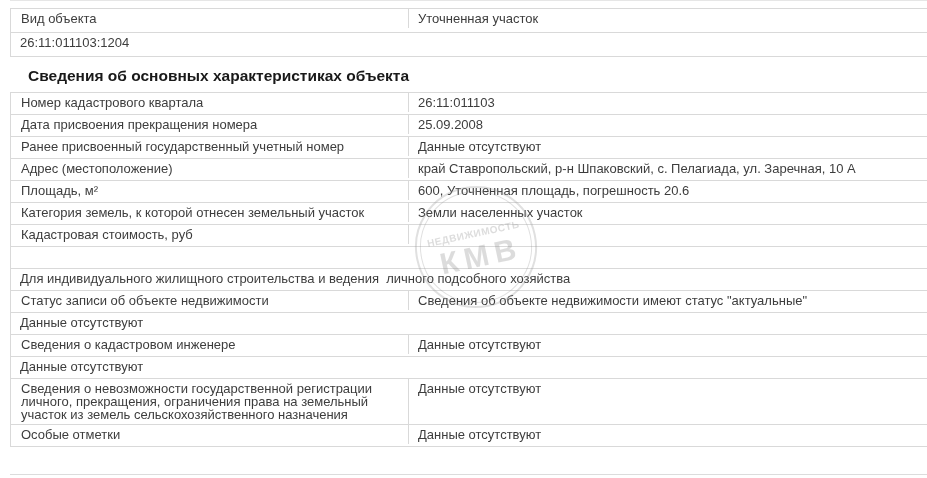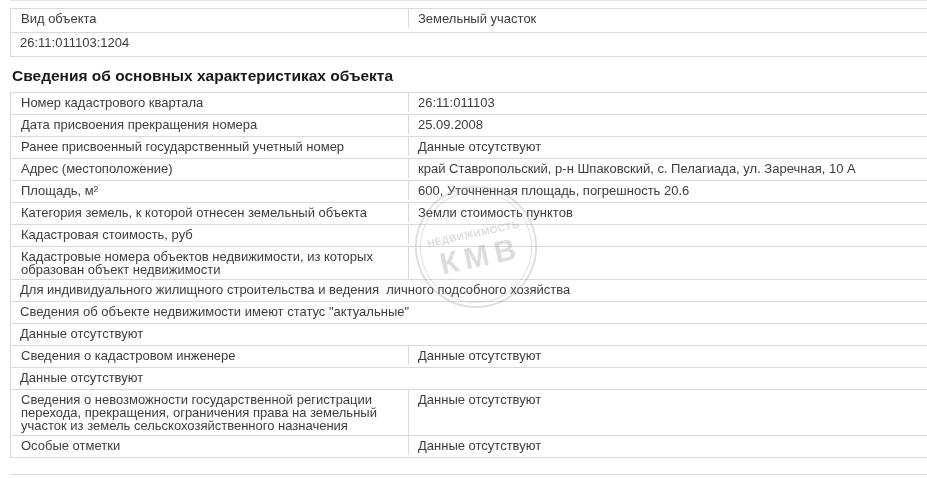--- a/index.html
+++ b/index.html
@@ -48,21 +48,21 @@
     border-right:1px solid #d9d9d9;
   }
   .cell.value {
     flex:1 1 auto;
     padding-left:9px;
     white-space:pre;
     overflow:hidden;
   }
 
   .section-title {
-    margin:10px 0 7px 2px;
+    margin:10px 0 7px 18px;
     font-size:15.5px;
     line-height:18px;
     font-weight:bold;
     color:#191919;
   }
 
   
   .stamp {
     position:absolute;
     left:415px; top:186px;
@@ -105,21 +105,21 @@
 </head>
 <body>
 
 <div class="screen">
   <div class="edge-line-top"></div>
 
   <div class="content">
     <div class="table table--top">
         <div class="row">
           <div class="cell label">Вид объекта</div>
-          <div class="cell value">Земельный участок</div>
+          <div class="cell value">Уточненная участок</div>
         </div>
         <div class="row">
           <div class="cell value">26:11:011103:1204</div>
         </div>
       </div>
 
     <h2 class="section-title">Сведения об основных характеристиках объекта</h2>
 
     <div class="table table--main">
         <div class="row">
@@ -136,47 +136,47 @@
         </div>
         <div class="row">
           <div class="cell label">Адрес (местоположение)</div>
           <div class="cell value">край Ставропольский, р-н Шпаковский, с. Пелагиада, ул. Заречная, 10 А</div>
         </div>
         <div class="row">
           <div class="cell label">Площадь, м²</div>
           <div class="cell value">600, Уточненная площадь, погрешность 20.6</div>
         </div>
         <div class="row">
-          <div class="cell label">Категория земель, к которой отнесен земельный объекта</div>
-          <div class="cell value">Земли стоимость пунктов</div>
+          <div class="cell label">Категория земель, к которой отнесен земельный участок</div>
+          <div class="cell value">Земли населенных участок</div>
         </div>
         <div class="row">
           <div class="cell label">Кадастровая стоимость, руб</div>
         </div>
         <div class="row">
-          <div class="cell label">Кадастровые номера объектов недвижимости, из которых образован объект недвижимости</div>
         </div>
         <div class="row">
           <div class="cell value">Для индивидуального жилищного строительства и ведения  личного подсобного хозяйства</div>
         </div>
         <div class="row">
+          <div class="cell label">Статус записи об объекте недвижимости</div>
           <div class="cell value">Сведения об объекте недвижимости имеют статус "актуальные"</div>
         </div>
         <div class="row">
           <div class="cell value">Данные отсутствуют</div>
         </div>
         <div class="row">
           <div class="cell label">Сведения о кадастровом инженере</div>
           <div class="cell value">Данные отсутствуют</div>
         </div>
         <div class="row">
           <div class="cell value">Данные отсутствуют</div>
         </div>
         <div class="row">
-          <div class="cell label">Сведения о невозможности государственной регистрации перехода, прекращения, ограничения права на земельный участок из земель сельскохозяйственного назначения</div>
+          <div class="cell label">Сведения о невозможности государственной регистрации личного, прекращения, ограничения права на земельный участок из земель сельскохозяйственного назначения</div>
           <div class="cell value">Данные отсутствуют</div>
         </div>
         <div class="row">
           <div class="cell label">Особые отметки</div>
           <div class="cell value">Данные отсутствуют</div>
         </div>
       </div>
   </div>
 
   <div class="stamp">

